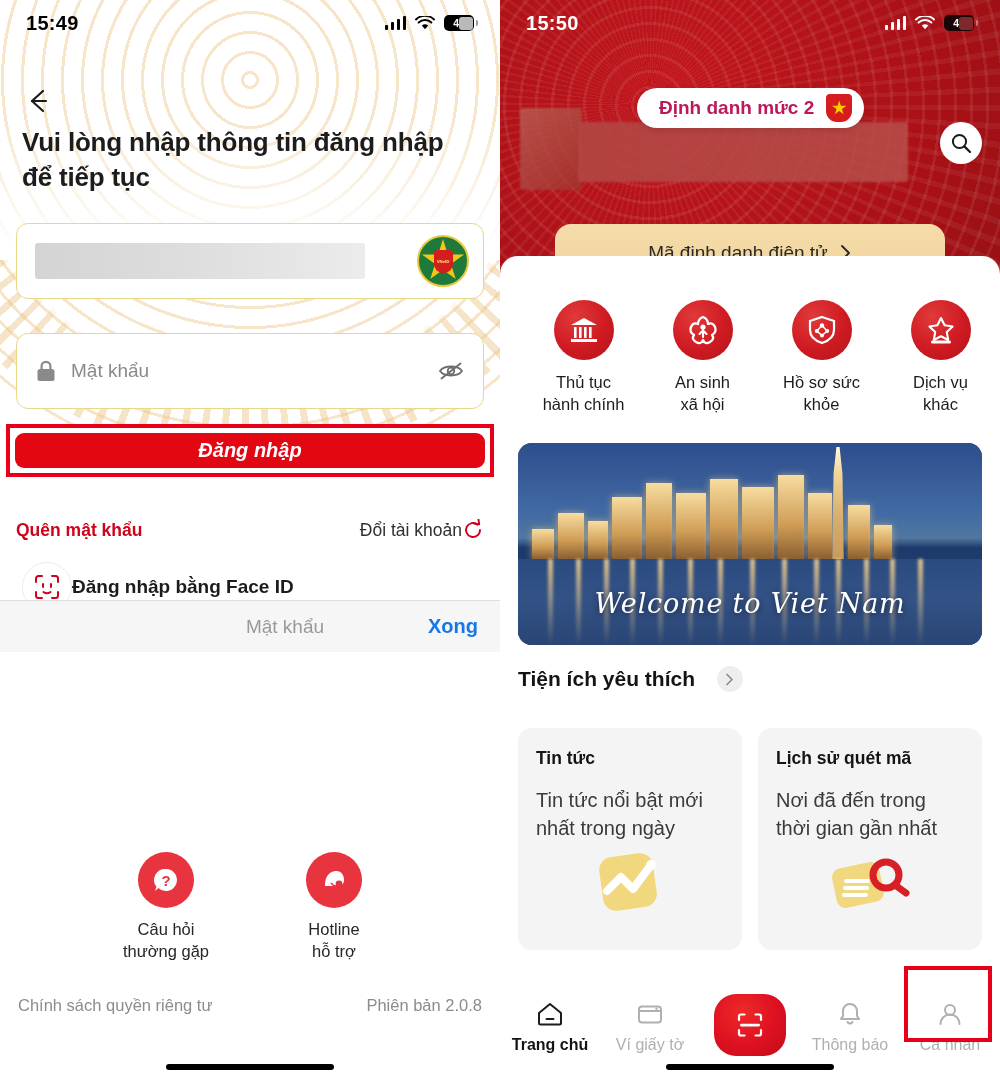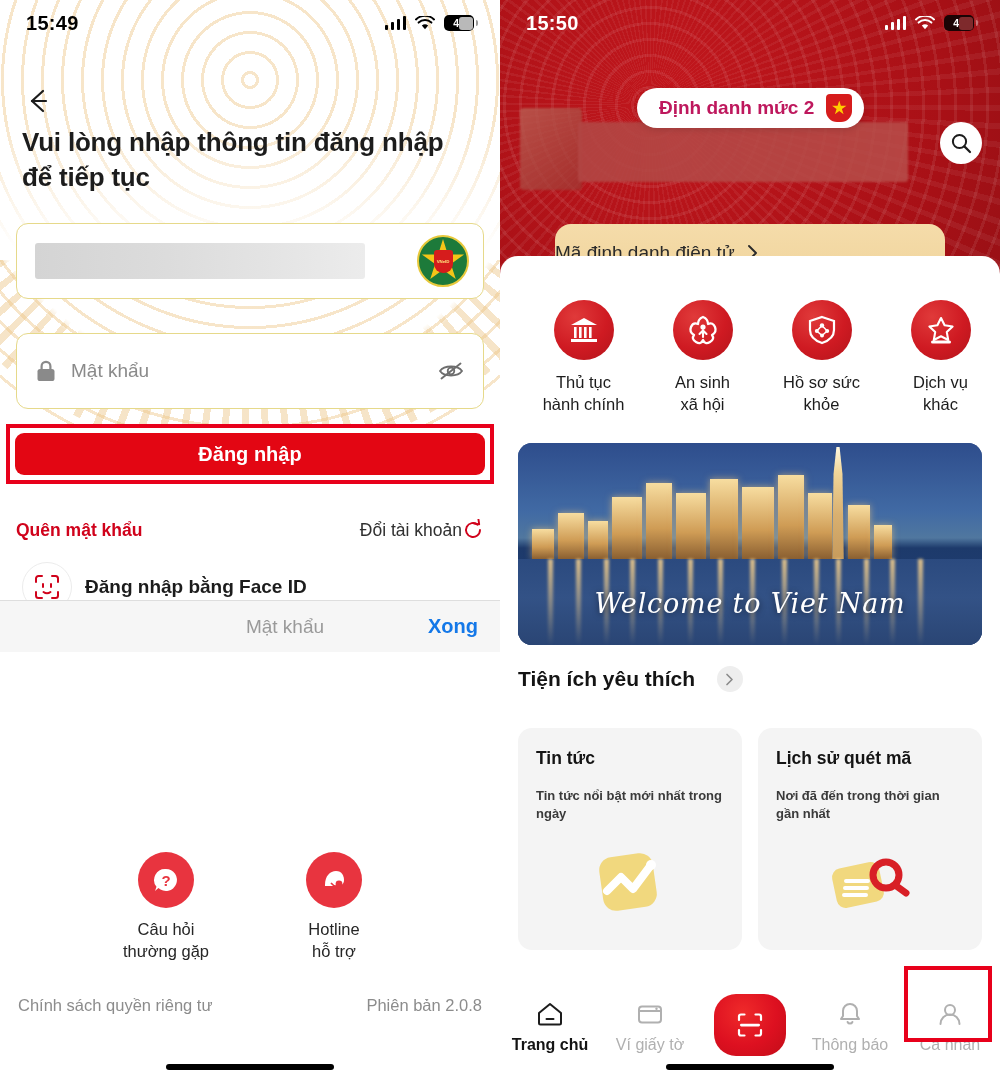--- a/index.html
+++ b/index.html
@@ -107,41 +107,41 @@
     position:absolute; width:19px; height:23px; background:#d61c1c;
     border-radius:3px 3px 9px 9px; display:flex; align-items:center; justify-content:center;
   }
   .vneid-logo .shield b { font-size:4.4px; color:#ffe680; font-weight:bold; letter-spacing:-.1px; }
 
   .lock-ico { width:22px; height:24px; flex:0 0 auto; }
   .pass-ph { font-size:19px; color:#8a8a8a; flex:1; }
   .eye-ico { width:28px; height:24px; flex:0 0 auto; cursor:pointer; }
 
   .login-btn-zone {
-    position:absolute; left:6px; top:424px; width:488px; height:60px;
+    position:absolute; left:6px; top:424px; width:488px; height:53px;
     border:4px solid #e8001b; background:#fff; z-index:7;
-    display:flex; align-items:center; justify-content:center; padding:5px;
+    display:flex; align-items:center; justify-content:center; padding:5px;font-style:italic;
   }
   .login-btn {
     width:100%; height:100%; background:#e30613; border-radius:9px;
     display:flex; align-items:center; justify-content:center;
     color:#fff; font-size:20px; font-weight:bold; cursor:pointer;
   }
 
   .row-links {
     position:absolute; top:519px; left:16px; width:468px; z-index:6;
     display:flex; align-items:center; justify-content:space-between;
   }
   .forgot { font-size:17.5px; font-weight:bold; color:#d0021b; cursor:pointer; }
   .switch-acc { display:flex; align-items:center; cursor:pointer; }
   .switch-acc span { font-size:17.5px; color:#303030; }
 
   .faceid-row {
     position:absolute; top:562px; left:22px; z-index:5;
-    display:flex; align-items:center; gap:13px;
+    display:flex; align-items:center; gap:0;
   }
   .faceid-circle {
     width:50px; height:50px; border-radius:50%;
     border:1.4px solid #ececec; background:#fff;
     display:flex; align-items:center; justify-content:center;
   }
   .faceid-label { font-size:19px; font-weight:bold; color:#1c1c1c; }
 
   .kbd-bar {
     position:absolute; top:600px; left:0; width:500px; height:52px; z-index:8;
@@ -220,21 +220,21 @@
   }
   .search-btn {
     position:absolute; top:122px; right:18px; z-index:7;
     width:42px; height:42px; border-radius:50%; background:#fff;
     display:flex; align-items:center; justify-content:center; cursor:pointer;
   }
 
   .eid-card {
     position:absolute; top:224px; left:55px; width:390px; height:58px; z-index:5;
     background:linear-gradient(180deg,#f5dcaa,#f0d49c); border-radius:16px 16px 0 0;
-    display:flex; align-items:center; gap:12px; cursor:pointer;
+    display:flex; align-items:center; justify-content:center; gap:12px; cursor:pointer;
   }
   .eid-card span { font-size:19px; color:#2a2a2a; }
 
   .sheet {
     position:absolute; top:256px; left:0; width:500px; height:826px; z-index:6;
     background:#fff; border-radius:18px 18px 0 0;
   }
 
   .quick-row {
     position:absolute; top:300px; left:12px; width:500px; z-index:7;
@@ -290,21 +290,21 @@
 
   .cards {
     position:absolute; top:728px; left:18px; width:464px; z-index:7;
     display:flex; gap:16px;
   }
   .card {
     width:224px; height:222px; background:#f4f4f4; border-radius:14px;
     padding:20px 18px 0 18px; position:relative; cursor:pointer; overflow:hidden;
   }
   .card h4 { font-size:17.5px; font-weight:bold; color:#141414; margin-bottom:18px; }
-  .card p { font-size:13px; color:#3a3a3a; line-height:1.38;font-weight:bold; }
+  .card p { font-size:20px; color:#3a3a3a; line-height:1.38; }
   .card .art { position:absolute; left:0; right:0; bottom:26px; height:86px;
                display:flex; align-items:center; justify-content:center; }
 
   .tabbar {
     position:absolute; bottom:0; left:0; width:500px; height:96px; z-index:9;
     background:#fff; display:flex; align-items:flex-start; padding-top:14px;
   }
   .tab { flex:1; display:flex; flex-direction:column; align-items:center; gap:8px; cursor:pointer; }
   .tab .tl { font-size:16px; color:#b0b0b0; }
   .tab.active .tl { color:#141414; font-weight:bold; }

